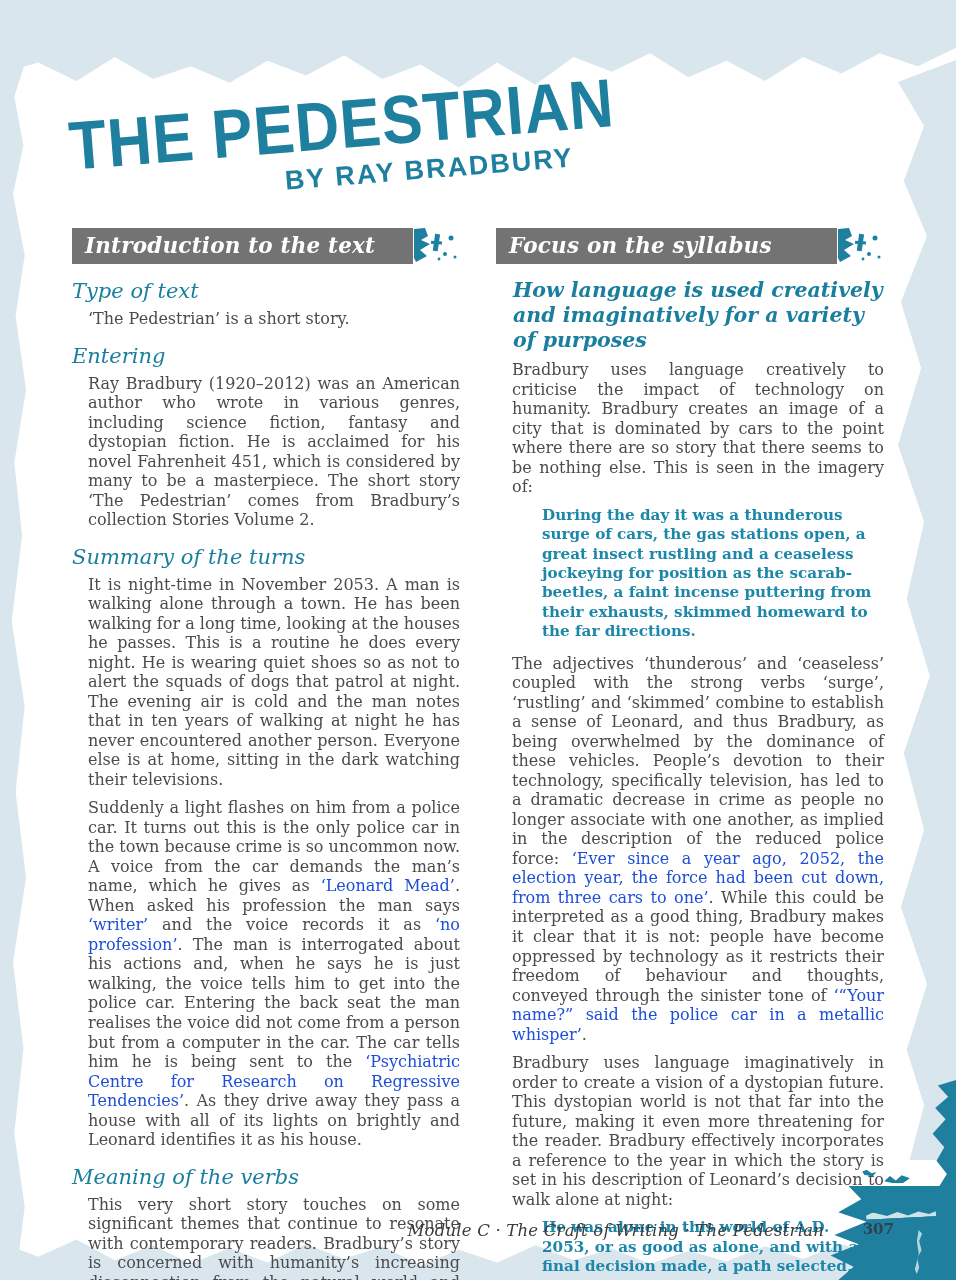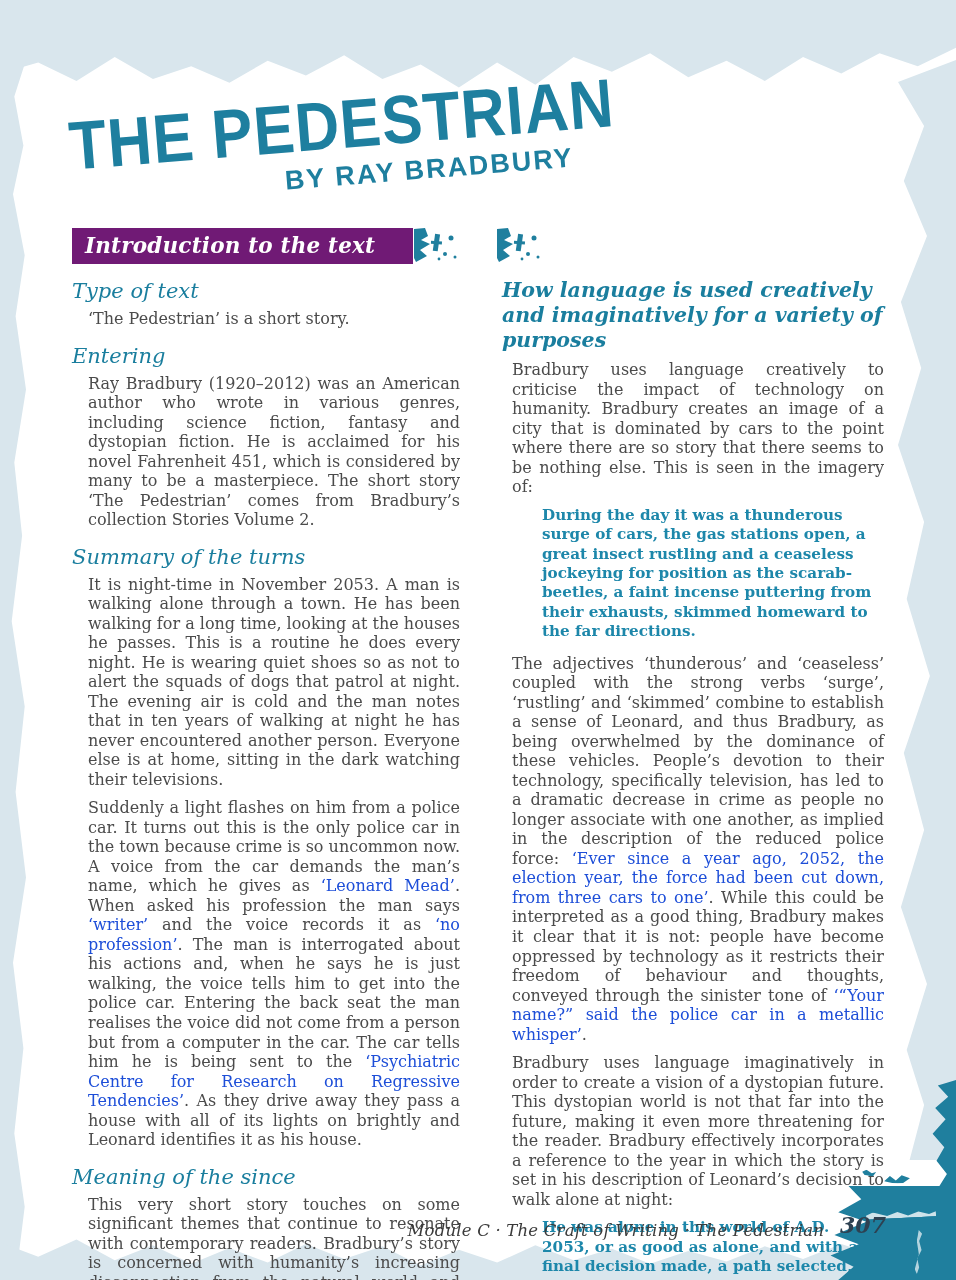--- a/index.html
+++ b/index.html
@@ -21,28 +21,28 @@
   .title-block{position:absolute;left:70px;top:92px;width:570px;z-index:3;
     transform:rotate(-4.6deg);color:#1e7f9f;font-family:"Liberation Sans",sans-serif;}
   .title-main{font-size:61px;font-weight:bold;letter-spacing:1px;line-height:0.95;
     transform:scaleY(1.12);transform-origin:left top;white-space:nowrap;}
   .title-sub{font-size:27px;font-weight:bold;letter-spacing:2px;margin:10px 0 0 212px;white-space:nowrap;}
 
   
   .columns{position:absolute;left:72px;top:228px;width:812px;z-index:3;
     display:grid;grid-template-columns:1fr 1fr;column-gap:36px;}
   .banner{display:flex;align-items:center;height:36px;margin-bottom:4px;}
-  .banner-bar{flex:1;background:#701a75;color:#ffffff;height:36px;line-height:36px;
+  .banner-bar{flex:1;background:#737373;color:#ffffff;height:36px;line-height:36px;
     font-size:21.5px;font-weight:bold;font-style:italic;padding-left:13px;
     letter-spacing:0.2px;}
   .banner svg{flex:0 0 auto;margin-left:1px;}
 
   h3{font-size:21px;color:#1a7e9e;font-style:italic;font-weight:normal;margin:15px 0 6px 0;}
   h2.syllabus{font-size:20.5px;color:#1a7e9e;font-style:italic;font-weight:bold;
-    line-height:1.22;margin:14px 0 7px 6px;}
+    line-height:1.22;margin:14px 0 7px 17px;}
   p.body{font-size:16px;line-height:1.22;color:#4b4b4b;text-align:justify;margin:0 0 9px 16px;}
   .run-q{color:#1d4ed8;}
   .run-i{}
   blockquote{margin:3px 10px 12px 46px;color:#1d87aa;font-weight:bold;
     font-size:15.2px;line-height:1.28;text-align:left;}
 
   
   .footer-text{position:absolute;right:132px;top:1221px;z-index:4;font-style:italic;
     font-size:16.5px;color:#3b3b3b;letter-spacing:0.2px;margin-left:7px;}
   .corner-block{position:absolute;right:0;bottom:0;width:128px;height:94px;background:#1f7f9e;z-index:3;
@@ -52,22 +52,22 @@
   .corner-streak{position:absolute;background:#cfe3ea;}
   .streak1{right:20px;bottom:62px;width:70px;height:7px;transform:rotate(-3deg);z-index:4;
     clip-path:polygon(0 40%,10% 0,30% 60%,45% 10%,60% 70%,75% 20%,90% 65%,100% 30%,100% 100%,0 100%);}
   .streak2{right:34px;bottom:6px;width:6px;height:44px;transform:rotate(4deg);z-index:4;opacity:.85;
     clip-path:polygon(20% 0,80% 8%,40% 25%,90% 45%,30% 65%,70% 85%,40% 100%,0 90%,50% 55%,0 25%);}
   .splat{position:absolute;background:#1f7f9e;z-index:3;}
   .splat1{right:46px;bottom:96px;width:26px;height:9px;transform:rotate(-8deg);
     clip-path:polygon(0 50%,25% 0,45% 60%,70% 10%,100% 55%,70% 100%,30% 80%);}
   .splat2{right:80px;bottom:104px;width:14px;height:6px;transform:rotate(6deg);
     clip-path:polygon(0 40%,30% 0,70% 50%,100% 20%,80% 100%,20% 90%);}
-  .page-num{position:absolute;right:70px;bottom:42px;z-index:5;font-style:italic;
-    font-size:22px;color:#2e4151;font-weight:bold;}
+  .page-num{position:absolute;right:62px;bottom:42px;z-index:5;
+    font-size:15px;color:#2e4151;font-weight:bold;}
 </style>
 </head>
 <body>
 
 <div class="page">
 
   <div class="wash wash-top"></div>
   <div class="wash wash-left"></div>
   <div class="wash wash-right"></div>
   <div class="wash wash-bottom"></div>
@@ -96,26 +96,27 @@
       <h3>Type of text</h3>
       <p class="body"><span>‘The Pedestrian’ is a short story.</span></p>
 
       <h3>Entering</h3>
       <p class="body"><span>Ray Bradbury (1920–2012) was an American author who wrote in various genres, including science fiction, fantasy and dystopian fiction. He is acclaimed for his novel </span><span class="run-i">Fahrenheit 451</span><span>, which is considered by many to be a masterpiece. The short story ‘The Pedestrian’ comes from Bradbury’s collection </span><span class="run-i">Stories Volume 2</span><span>.</span></p>
 
       <h3>Summary of the turns</h3>
       <p class="body"><span>It is night-time in November 2053. A man is walking alone through a town. He has been walking for a long time, looking at the houses he passes. This is a routine he does every night. He is wearing quiet shoes so as not to alert the squads of dogs that patrol at night. The evening air is cold and the man notes that in ten years of walking at night he has never encountered another person. Everyone else is at home, sitting in the dark watching their televisions.</span></p>
       <p class="body"><span>Suddenly a light flashes on him from a police car. It turns out this is the only police car in the town because crime is so uncommon now. A voice from the car demands the man’s name, which he gives as </span><span class="run-q">‘Leonard Mead’</span><span>. When asked his profession the man says </span><span class="run-q">‘writer’</span><span> and the voice records it as </span><span class="run-q">‘no profession’</span><span>. The man is interrogated about his actions and, when he says he is just walking, the voice tells him to get into the police car. Entering the back seat the man realises the voice did not come from a person but from a computer in the car. The car tells him he is being sent to the </span><span class="run-q">‘Psychiatric Centre for Research on Regressive Tendencies’</span><span>. As they drive away they pass a house with all of its lights on brightly and Leonard identifies it as his house.</span></p>
 
-      <h3>Meaning of the since</h3>
+      <h3>Meaning of the verbs</h3>
       <p class="body"><span>This very short story touches on some significant themes that continue to resonate with contemporary readers. Bradbury’s story is concerned with humanity’s increasing disconnection from the natural world and from the community. He is particularly concerned with the role that technology and the media, especially television, play in creating a culture of alienation, loneliness and a loss of personal freedom.</span></p>
     </div>
 
     <div class="col">
       <div class="banner">
+        <div class="banner-bar">Focus on the syllabus</div>
         <svg width="46" height="38" viewBox="0 0 46 38" aria-hidden="true">
           <path d="M0 2 L11 1 L14 9 L7 13 L16 17 L6 23 L13 29 L2 35 L0 31 Z" fill="#1f7f9e"></path>
           <rect x="20" y="7" width="5" height="17" fill="#1f7f9e" transform="rotate(8 22 15)"></rect>
           <rect x="17" y="14" width="11" height="3" fill="#1f7f9e" transform="rotate(4 22 15)"></rect>
           <circle cx="31" cy="27" r="2" fill="#1f7f9e"></circle>
           <circle cx="37" cy="11" r="2.5" fill="#1f7f9e"></circle>
           <circle cx="41" cy="30" r="1.5" fill="#1f7f9e"></circle>
           <circle cx="25" cy="32" r="1.4" fill="#1f7f9e"></circle>
         </svg>
       </div>

